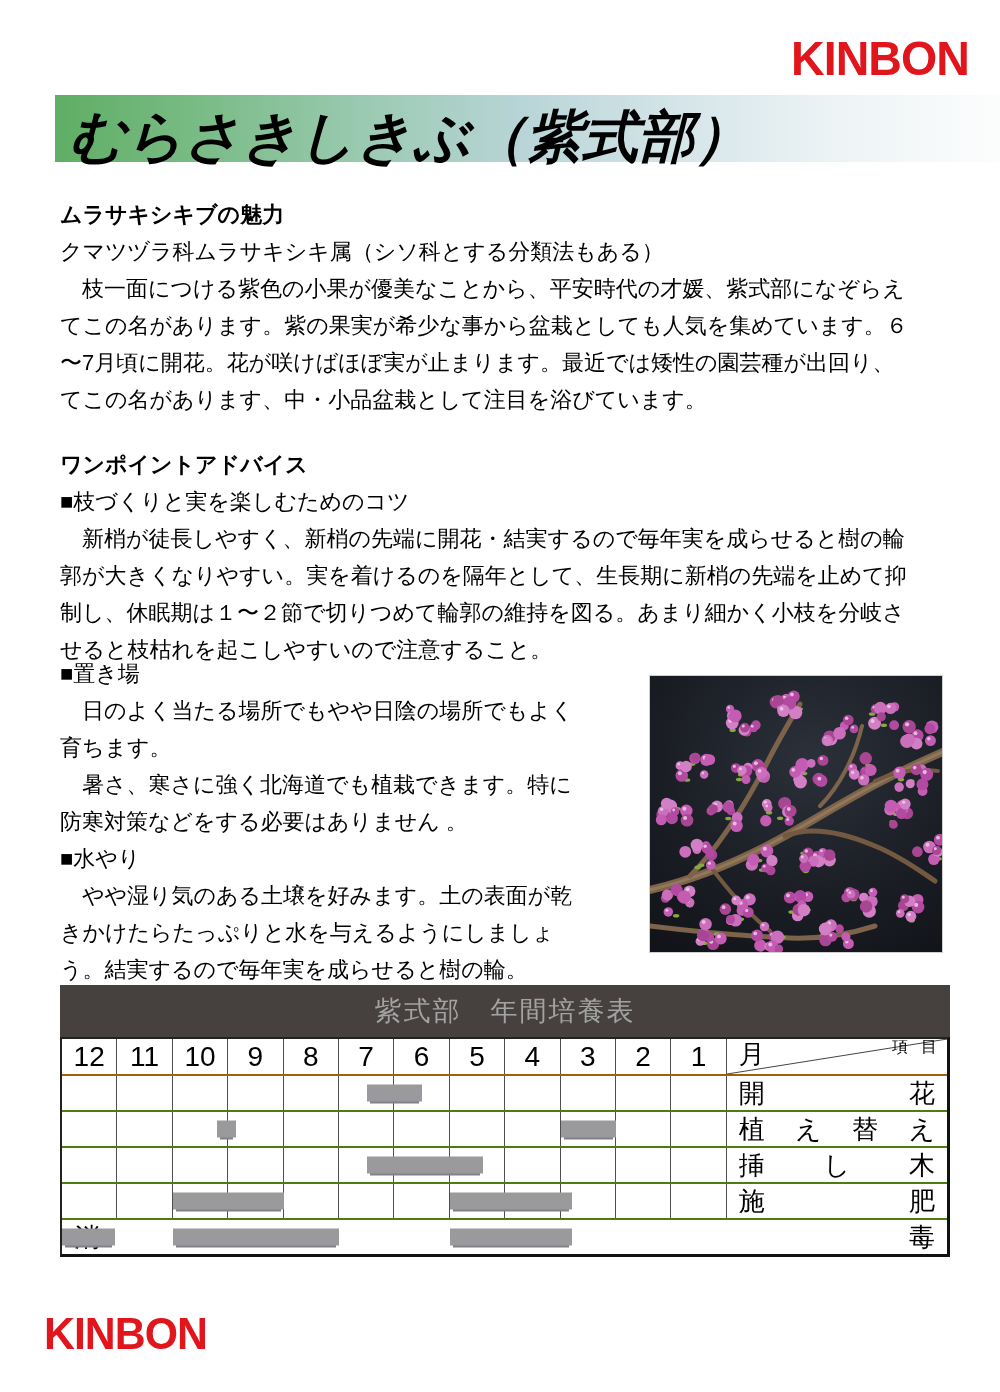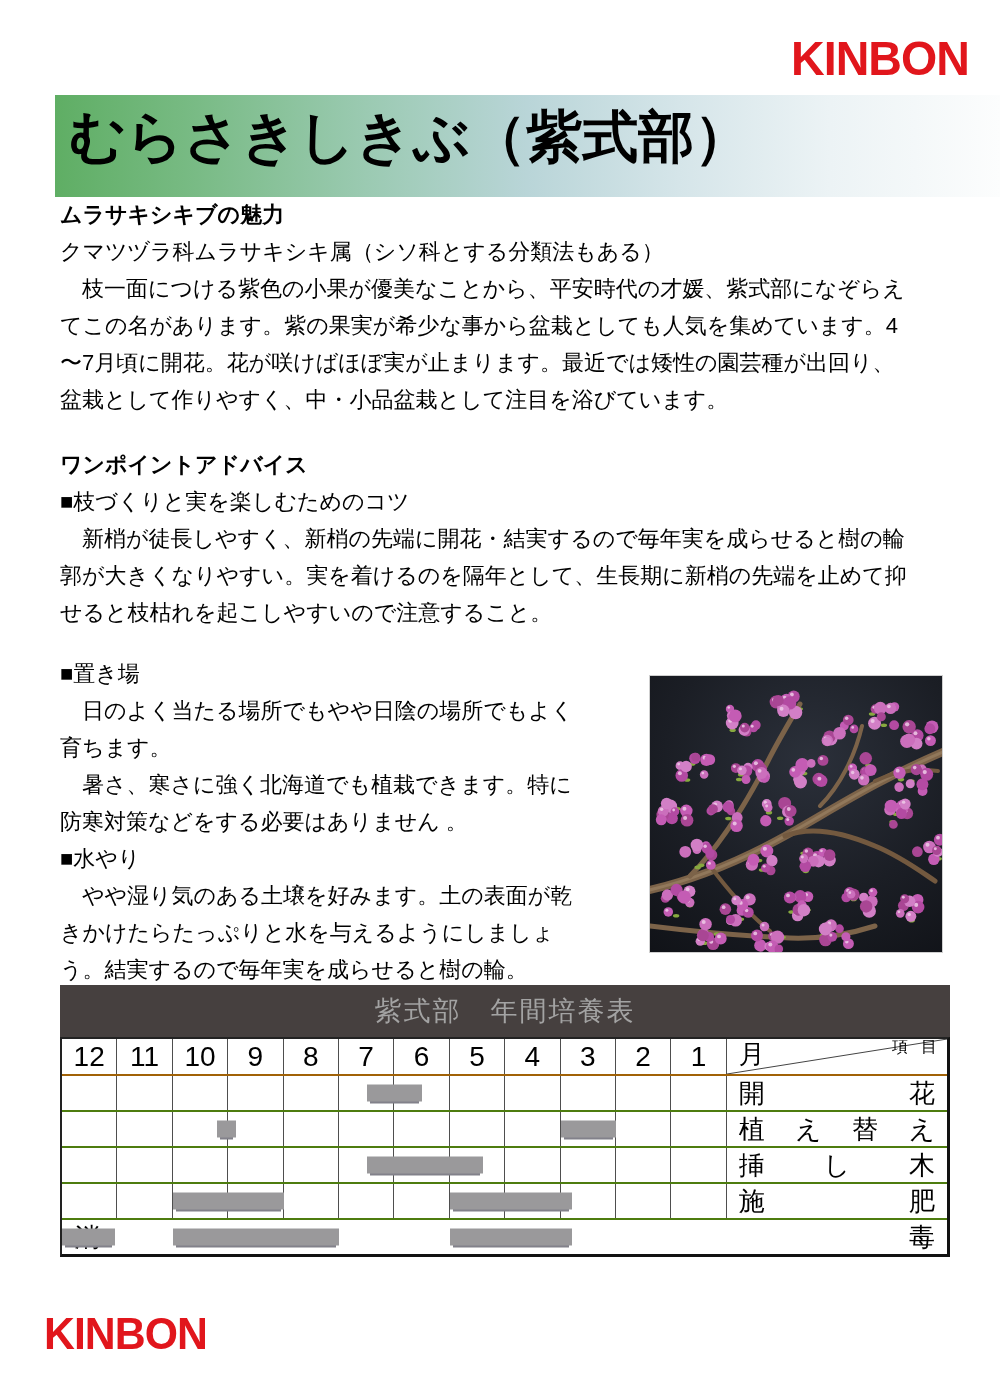--- a/index.html
+++ b/index.html
@@ -6,22 +6,22 @@
   body{width:1000px;height:1392px;background:#ffffff;position:relative;
        font-family:"Liberation Sans","DejaVu Sans",sans-serif;color:#000;}
   .abs{position:absolute;}
 
   
   .logo{font-weight:800;color:#e1161c;letter-spacing:-1px;transform:scaleX(.95);transform-origin:left;}
   #top-logo{top:30px;left:791px;font-size:49px;}
   #bottom-logo{top:1308px;left:44px;font-size:45px;}
 
   
-  #title-banner{left:55px;top:95px;width:945px;height:102px;
-    background:linear-gradient(90deg,#5fae64 0%,#79bb85 15%,#9bcab2 33%,#b9d5d8 50%,#d5e5e9 66%,#ecf3f5 82%,#fcfdfd 100%);}
+  #title-banner{left:55px;top:95px;width:945px;height:67px;
+    background:linear-gradient(90deg,#5fae64 0%,#79bb85 15%,#9bcab2 33%,#b9d5d8 50%,#d5e5e9 66%,#ecf3f5 82%,#fcfdfd 100%);font-style:italic;}
   #page-title{font-family:"Liberation Serif","DejaVu Serif",serif;font-weight:700;
     font-size:56px;line-height:85px;padding-left:14px;white-space:pre;}
 
   
   .tsec{left:60px;width:888px;font-size:22px;line-height:37px;}
   .tline{white-space:pre;height:37px;}
   .b{font-weight:700;}
 
   
   #plant-photo{left:649px;top:675px;width:292px;height:276px;border:1px solid #cfcfcf;}
@@ -52,30 +52,31 @@
 <div class="abs logo" id="top-logo">KINBON</div>
 
 <div class="abs" id="title-banner">
   <div id="page-title">むらさきしきぶ（紫式部）</div>
 </div>
 
 <div class="abs tsec" style="top:196px;">
   <div class="tline b">ムラサキシキブの魅力</div>
   <div class="tline">クマツヅラ科ムラサキシキ属（シソ科とする分類法もある）</div>
   <div class="tline">　枝一面につける紫色の小果が優美なことから、平安時代の才媛、紫式部になぞらえ</div>
-  <div class="tline">てこの名があります。紫の果実が希少な事から盆栽としても人気を集めています。4</div>
+  <div class="tline">てこの名があります。紫の果実が希少な事から盆栽としても人気を集めています。６</div>
   <div class="tline">〜7月頃に開花。花が咲けばほぼ実が止まります。最近では矮性の園芸種が出回り、</div>
-  <div class="tline">盆栽として作りやすく、中・小品盆栽として注目を浴びています。</div>
+  <div class="tline">てこの名があります、中・小品盆栽として注目を浴びています。</div>
 </div>
 
 <div class="abs tsec" style="top:446px;">
   <div class="tline b">ワンポイントアドバイス</div>
   <div class="tline">■枝づくりと実を楽しむためのコツ</div>
   <div class="tline">　新梢が徒長しやすく、新梢の先端に開花・結実するので毎年実を成らせると樹の輪</div>
   <div class="tline">郭が大きくなりやすい。実を着けるのを隔年として、生長期に新梢の先端を止めて抑</div>
+  <div class="tline">制し、休眠期は１〜２節で切りつめて輪郭の維持を図る。あまり細かく小枝を分岐さ</div>
   <div class="tline">せると枝枯れを起こしやすいので注意すること。</div>
 </div>
 
 <div class="abs tsec" style="top:656px;line-height:36.8px;">
   <div class="tline">■置き場</div>
   <div class="tline">　日のよく当たる場所でもやや日陰の場所でもよく</div>
   <div class="tline">育ちます。</div>
   <div class="tline">　暑さ、寒さに強く北海道でも植栽できます。特に</div>
   <div class="tline">防寒対策などをする必要はありません 。</div>
   <div class="tline">■水やり</div>

